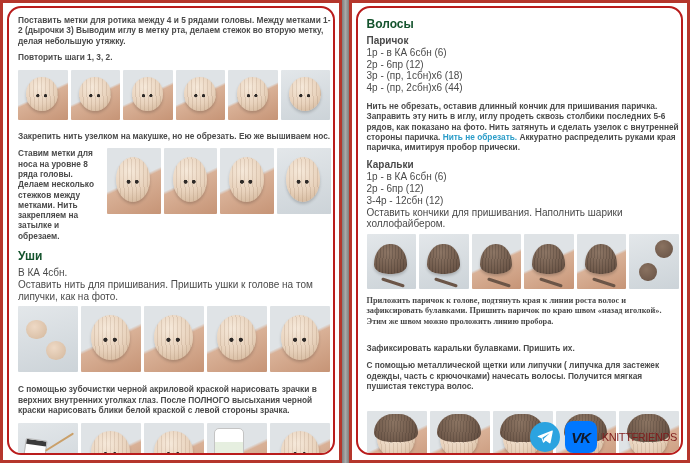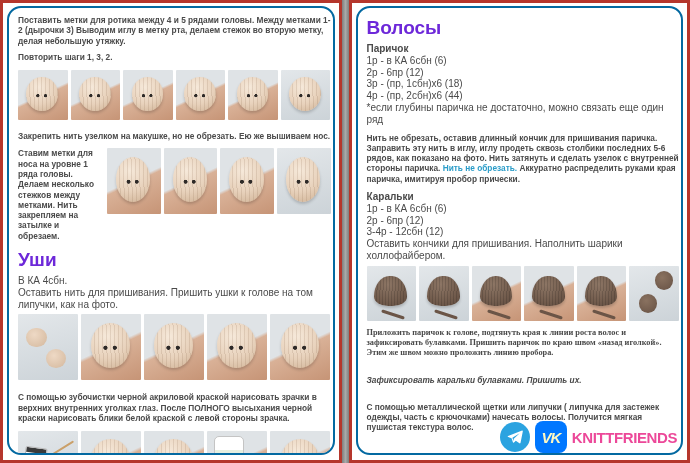--- a/index.html
+++ b/index.html
@@ -1,23 +1,23 @@
 <!DOCTYPE html>
 <html><head>
 <meta charset="utf-8">
 <style>
   html,body{margin:0;padding:0;width:690px;height:463px;overflow:hidden;
     font-family:"Liberation Sans",sans-serif;background:#8f8f8f;}
   .spread{display:flex;width:690px;height:463px;background:#8f8f8f;}
   .gutter{width:7px;background:linear-gradient(90deg,#7e7e7e,#a9a9a9,#7e7e7e);}
   .page{position:relative;background:#fff;flex:1;border:3px solid #b5362c;box-sizing:border-box;}
-  .frame{position:absolute;inset:3px 4px 5px 4px;border:2px solid #0369a1;border-radius:14px;
+  .frame{position:absolute;inset:3px 4px 5px 4px;border:2px solid #b91c1c;border-radius:14px;
     padding:7px 2px 6px 9px;overflow:hidden;box-sizing:border-box;}
   .p{font-size:8.3px;line-height:1.24;font-weight:bold;color:#4a4a4a;margin:0 0 6px 0;}
-  .h{color:#6d28d9;font-size:19px;font-weight:bold;margin:2px 0 4px 0;}
+  .h{color:#14532d;font-size:12px;font-weight:bold;margin:2px 0 4px 0;}
   .pline{font-size:10px;line-height:1.18;font-weight:normal;color:#4a4a4a;}
   .lbl{font-size:10px;line-height:1.18;font-weight:bold;color:#4a4a4a;}
   .blue{color:#2a9cc8;}
   .prow{display:flex;gap:3px;margin:4px 0 8px 0;}
   .photo{flex:1;position:relative;background:linear-gradient(165deg,#e3e7ea,#ccd3d8);overflow:hidden;border-radius:1px;}
   .photo.hand{background:linear-gradient(155deg,#dfe3e6 48%,#d9b197 52%,#c69476);}
   .head::before,.wig::before{content:"";position:absolute;left:17%;top:13%;width:64%;height:68%;border-radius:50%;
     background:
       radial-gradient(circle at 37% 55%, #2e2a28 0 5%, rgba(0,0,0,0) 7%),
       radial-gradient(circle at 61% 55%, #2e2a28 0 5%, rgba(0,0,0,0) 7%),
@@ -53,23 +53,23 @@
   .jar::before{content:"";position:absolute;left:12%;top:8%;width:46%;height:76%;
     border-radius:5px 5px 3px 3px;border:1px solid #c4c4c4;
     background:linear-gradient(#ffffff 0 28%, #e6efe0 28% 72%, #cfe0f0 72%);}
   .nose-block{display:flex;gap:5px;margin:0 0 8px 0;}
   .nose-text{width:84px;flex:none;}
   .nose-photos{display:flex;gap:3px;flex:1;height:66px;}
   .row-offset{padding-left:36px;padding-right:26px;}
   .brand{position:absolute;right:4px;bottom:0px;display:flex;align-items:center;gap:5px;}
   .tg{width:30px;height:30px;border-radius:50%;background:#2ba3e0;display:flex;align-items:center;justify-content:center;flex:none;}
   .tg svg{width:18px;height:18px;}
-  .vk{width:32px;height:32px;border-radius:8px;background:#0077ff;color:#fef9c3;display:flex;align-items:center;justify-content:center;
+  .vk{width:32px;height:32px;border-radius:8px;background:#0077ff;color:#0f172a;display:flex;align-items:center;justify-content:center;
     font-size:15px;font-weight:bold;font-style:italic;letter-spacing:-1px;flex:none;}
-  .brandname{font-size:15px;font-weight:bold;color:#ec4899;letter-spacing:-0.4px;}
+  .brandname{font-size:11px;font-weight:normal;color:#7f1d1d;letter-spacing:-0.4px;}
   .recipe{margin:0 0 7px 0;}
 </style>
 </head>
 <body>
 
 <div class="spread">
 
   <div class="page">
     <div class="frame">
       <p class="p">Поставить метки для ротика между 4 и 5 рядами головы. Между метками 1-2 (дырочки 3) Выводим иглу в метку рта, делаем стежок во вторую метку, делая небольшую утяжку.</p>
@@ -80,21 +80,21 @@
           <div class="photo head hand"></div>
           <div class="photo head hand"></div>
           <div class="photo head hand"></div>
           <div class="photo head hand"></div>
           <div class="photo head"></div>
         </div>
 
       <p class="p" style="margin-bottom:7px;">Закрепить нить узелком на макушке, но не обрезать. Ею же вышиваем нос.</p>
 
       <div class="nose-block">
-        <div class="nose-text p" style="margin:0;">Ставим метки для носа на уровне 1 ряда головы. Делаем несколько стежков между метками. Нить закрепляем на затылке и обрезаем.</div>
+        <div class="nose-text p" style="margin:0;">Ставим метки для носа на уровне 8 ряда головы. Делаем несколько стежков между метками. Нить закрепляем на затылке и обрезаем.</div>
         <div class="nose-photos">
             <div class="photo head hand"></div>
             <div class="photo head hand"></div>
             <div class="photo head hand"></div>
             <div class="photo head"></div>
           </div>
       </div>
 
       <div class="h">Уши</div>
       <div class="pline">В КА 4сбн.</div>
@@ -127,21 +127,20 @@
       <div class="h">Волосы</div>
 
       <div class="recipe">
         <div class="lbl">Паричок</div>
         <div>
             <div class="pline">1р - в КА 6сбн (6)</div>
             <div class="pline">2р - 6пр (12)</div>
             <div class="pline">3р - (пр, 1сбн)х6 (18)</div>
             <div class="pline">4р - (пр, 2сбн)х6 (44)</div>
           </div>
-        <div class="pline">*если глубины паричка не достаточно, можно связать еще один ряд</div>
       </div>
 
       <p class="p" style="margin-bottom:0;">Нить не обрезать, оставив длинный кончик для пришивания паричка.</p>
       <p class="p" style="margin-bottom:7px;"><span>Заправить эту нить в иглу, иглу продеть сквозь столбики последних 5-6 рядов, как показано на фото. Нить затянуть и сделать узелок с внутренней стороны паричка.</span> <span class="blue">Нить не обрезать.</span><span> Аккуратно распределить руками края паричка, имитируя пробор прически.</span></p>
 
       <div class="recipe" style="margin-bottom:3px;">
         <div class="lbl">Каральки</div>
         <div>
             <div class="pline">1р - в КА 6сбн (6)</div>
             <div class="pline">2р - 6пр (12)</div>
@@ -153,21 +152,21 @@
       <div class="prow" style="height:55px;margin-bottom:7px;">
           <div class="photo cap"></div>
           <div class="photo cap"></div>
           <div class="photo cap hand"></div>
           <div class="photo cap hand"></div>
           <div class="photo cap hand"></div>
           <div class="photo curl-balls"></div>
         </div>
 
       <p class="p" style="margin-bottom:16px;font-family:Liberation Serif, serif;">Приложить паричок к голове, подтянуть края к линии роста волос и зафиксировать булавками. Пришить паричок по краю швом «назад иголкой». Этим же швом можно проложить линию пробора.</p>
-      <p class="p" style="margin-bottom:17px;font-style:italic;">Зафиксировать каральки булавками. Пришить их.</p>
+      <p class="p" style="margin-bottom:7px;">Зафиксировать каральки булавками. Пришить их.</p>
 
       <p class="p" style="margin-bottom:20px;">С помощью металлической щетки или липучки ( липучка для застежек одежды, часть с крючочками) начесать волосы. Получится мягкая пушистая текстура волос.</p>
 
       <div class="prow" style="height:58px;margin-bottom:4px;">
           <div class="photo wig hand"></div>
           <div class="photo wig hand"></div>
           <div class="photo wig hand"></div>
           <div class="photo wig hand"></div>
           <div class="photo wig hand"></div>
         </div>

